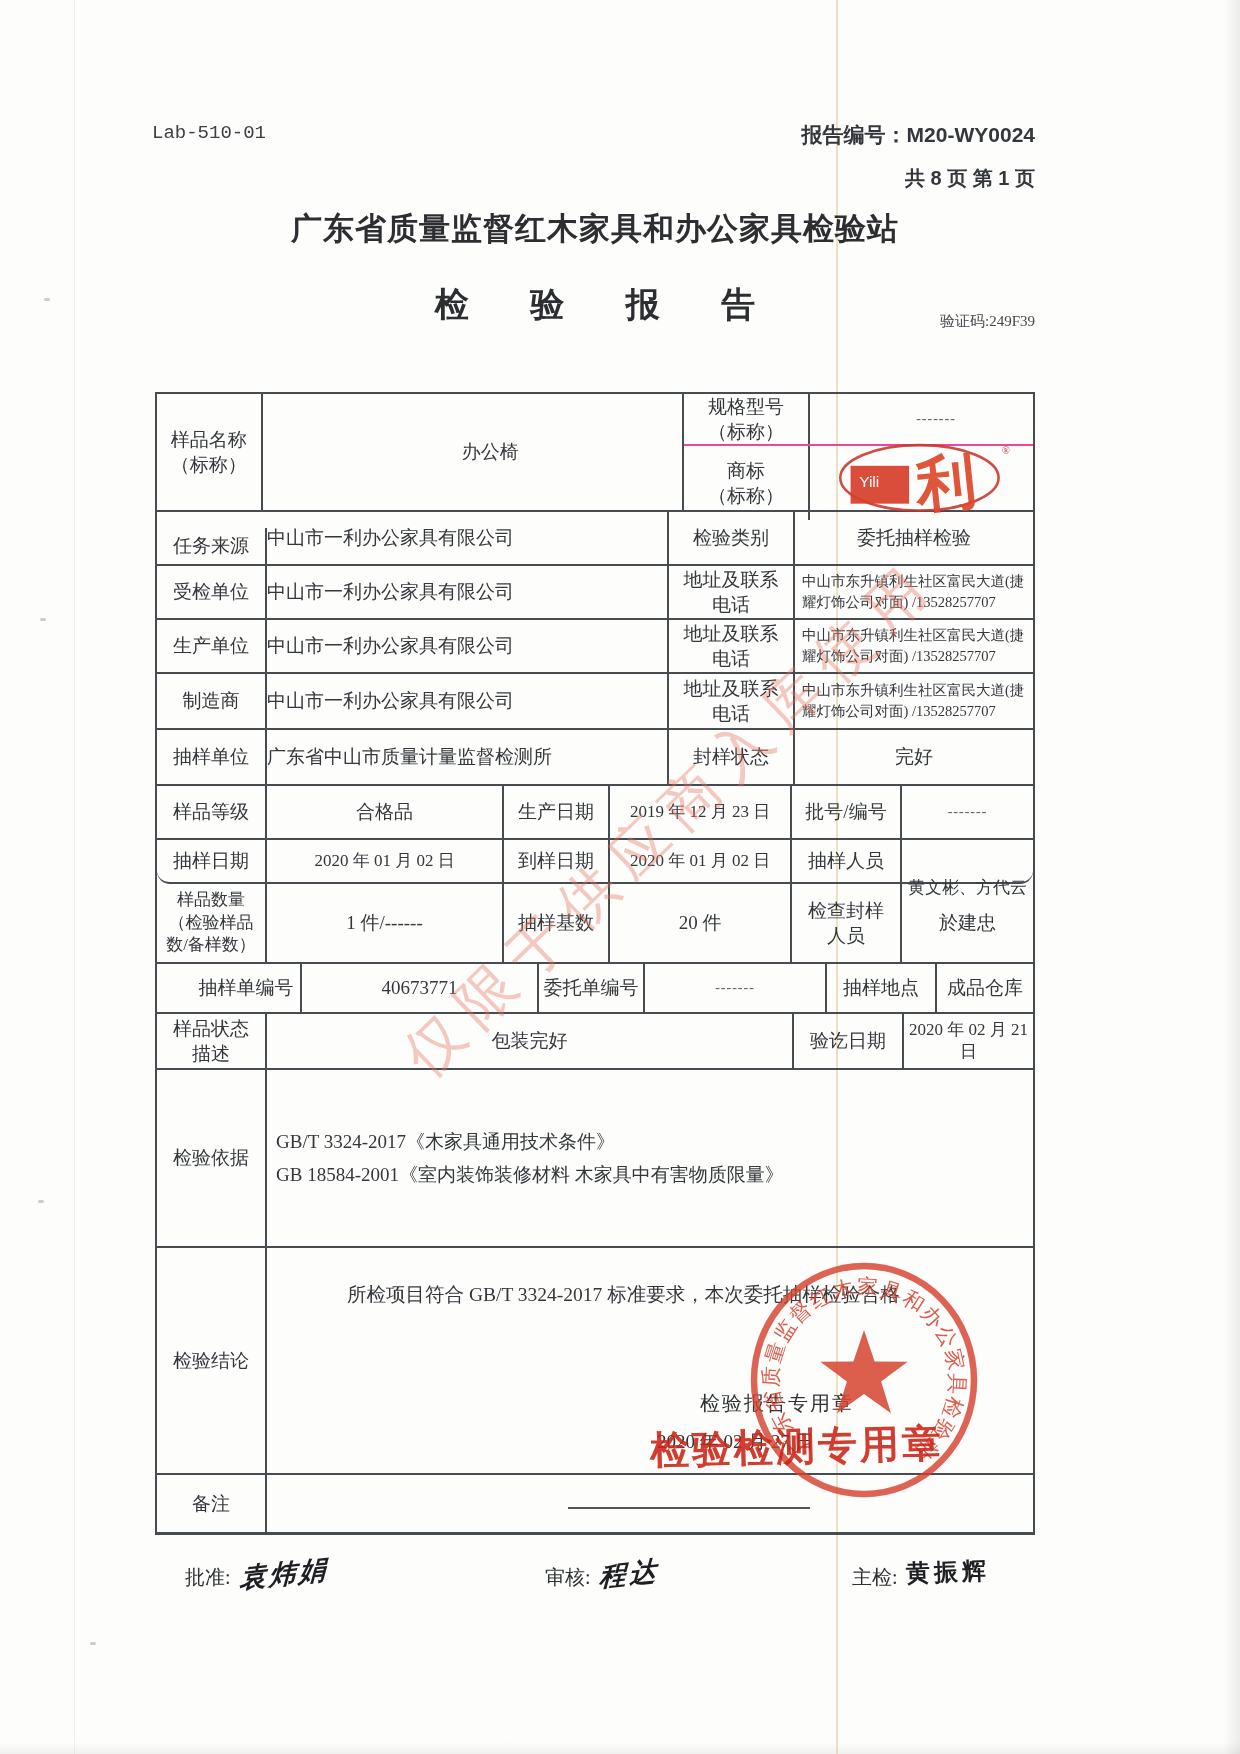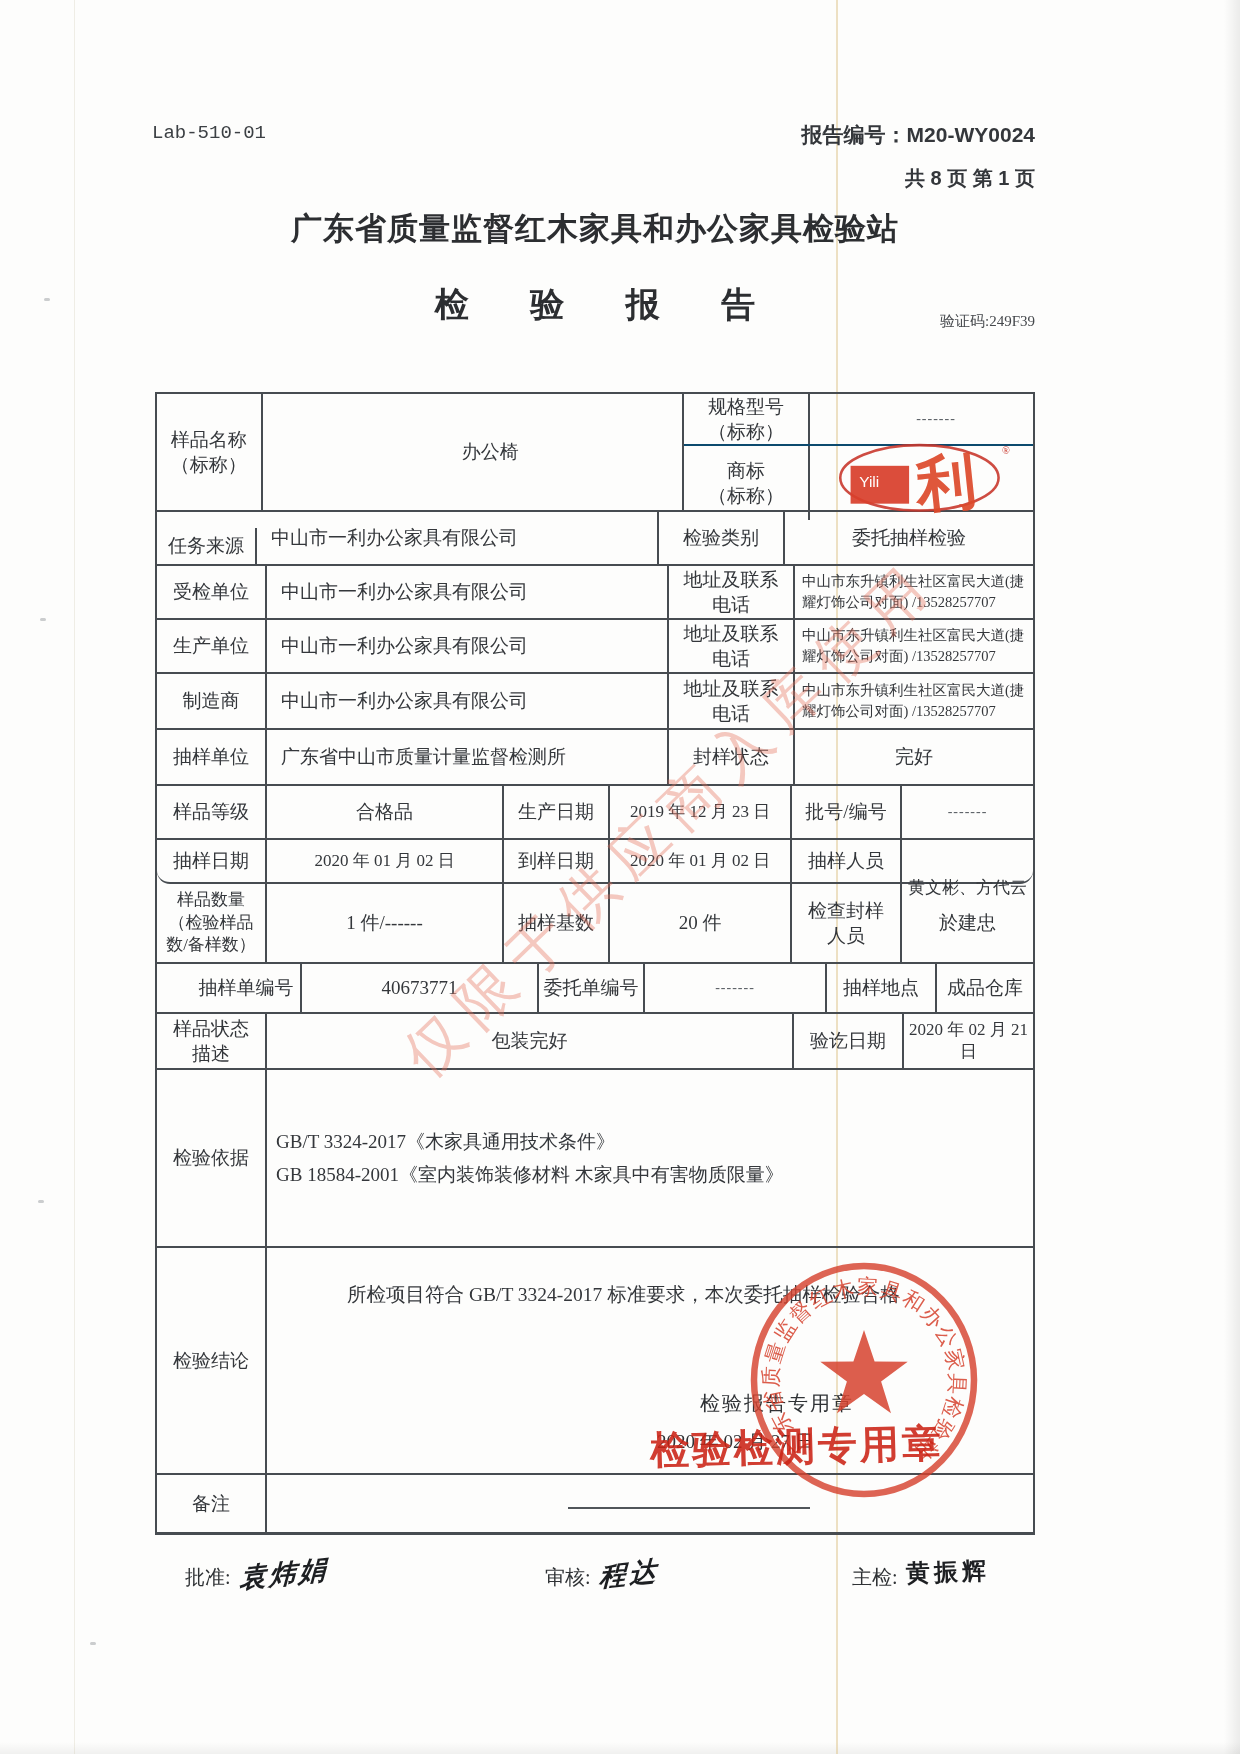--- a/index.html
+++ b/index.html
@@ -33,28 +33,28 @@
   .tbl{position:absolute;left:155px;top:392px;width:880px;box-sizing:border-box;
         border:2px solid #474c51;border-bottom-width:3px;background:transparent;z-index:2;}
   .trow{display:flex;border-bottom:2px solid #474c51;box-sizing:border-box;}
   .trow:last-child{border-bottom:none;}
   .cell{box-sizing:border-box;border-right:2px solid #474c51;display:flex;flex-direction:column;
         justify-content:center;align-items:center;line-height:1.32;overflow:visible;}
   .cell:last-child{border-right:none;}
   .lbl{font-size:19px;color:#34373b;text-align:center;}
   .lbl.small{font-size:17px;}
   .val{font-size:19px;color:#34373b;text-align:center;}
-  .val.left{align-items:flex-start;padding-left:14px;text-align:left;}
+  .val.left{align-items:flex-start;text-align:left;}
   .val.addr{align-items:flex-start;font-size:14.5px;line-height:1.45;padding:3px 5px 3px 7px;text-align:left;}
   .val.date{font-size:17px;}
   .val.small{font-size:17px;margin-top:48px;}
   .dash{color:#5c6166;font-size:14px;letter-spacing:1px;}
   .rcol{display:flex;flex-direction:column;}
   .subrow{display:flex;flex:1;box-sizing:border-box;}
-  .subrow.divided{border-bottom:2px solid #0c4a6e;gap:29px;}
+  .subrow.divided{border-bottom:2px solid #ec4899;gap:29px;}
   .basis-cell{align-items:flex-start;padding-left:9px;font-size:19px;line-height:1.75;}
   .concl-cell{position:relative;align-items:flex-start;justify-content:flex-start;
         padding:34px 20px 0 80px;font-size:19.5px;text-align:left;}
   .seal-note{position:absolute;left:433px;top:142px;font-size:20px;color:#2f3235;letter-spacing:2px;}
   .seal-date{position:absolute;left:390px;top:181px;font-size:19px;color:#2f3235;}
   .remark-line{width:242px;border-top:2px solid #50555a;margin:8px 0 0 301px;align-self:flex-start;}
 
   .logo-wrap{margin-top:-6px;}
   .stamp{position:absolute;left:742px;top:1256px;z-index:4;}
   .stamp-bottom{position:absolute;left:650px;top:1420px;z-index:5;
@@ -121,21 +121,21 @@
                 <text x="108" y="74" font-size="70" font-weight="bold" fill="#dd4a2b" opacity="0.92" transform="rotate(-6 140 50)">利</text>
                 <text x="208" y="16" font-size="12" fill="#c9382e">®</text>
               </svg>
             </div>
           </div>
         </div>
       </div>
     </div>
 
     <div class="trow" style="height:54px;">
-      <div class="cell lbl" style="width:100px;margin-top:16px;">任务来源</div>
+      <div class="cell lbl" style="width:110px;margin-top:16px;">任务来源</div>
       <div class="cell val left" style="width:402px;">中山市一利办公家具有限公司</div>
       <div class="cell lbl" style="width:126px;">检验类别</div>
       <div class="cell val" style="flex:1;">委托抽样检验</div>
     </div>
 
     <div class="trow" style="height:54px;">
       <div class="cell lbl" style="width:110px;">受检单位</div>
       <div class="cell val left" style="width:402px;">中山市一利办公家具有限公司</div>
       <div class="cell lbl" style="width:126px;">
         <span>地址及联系</span>

